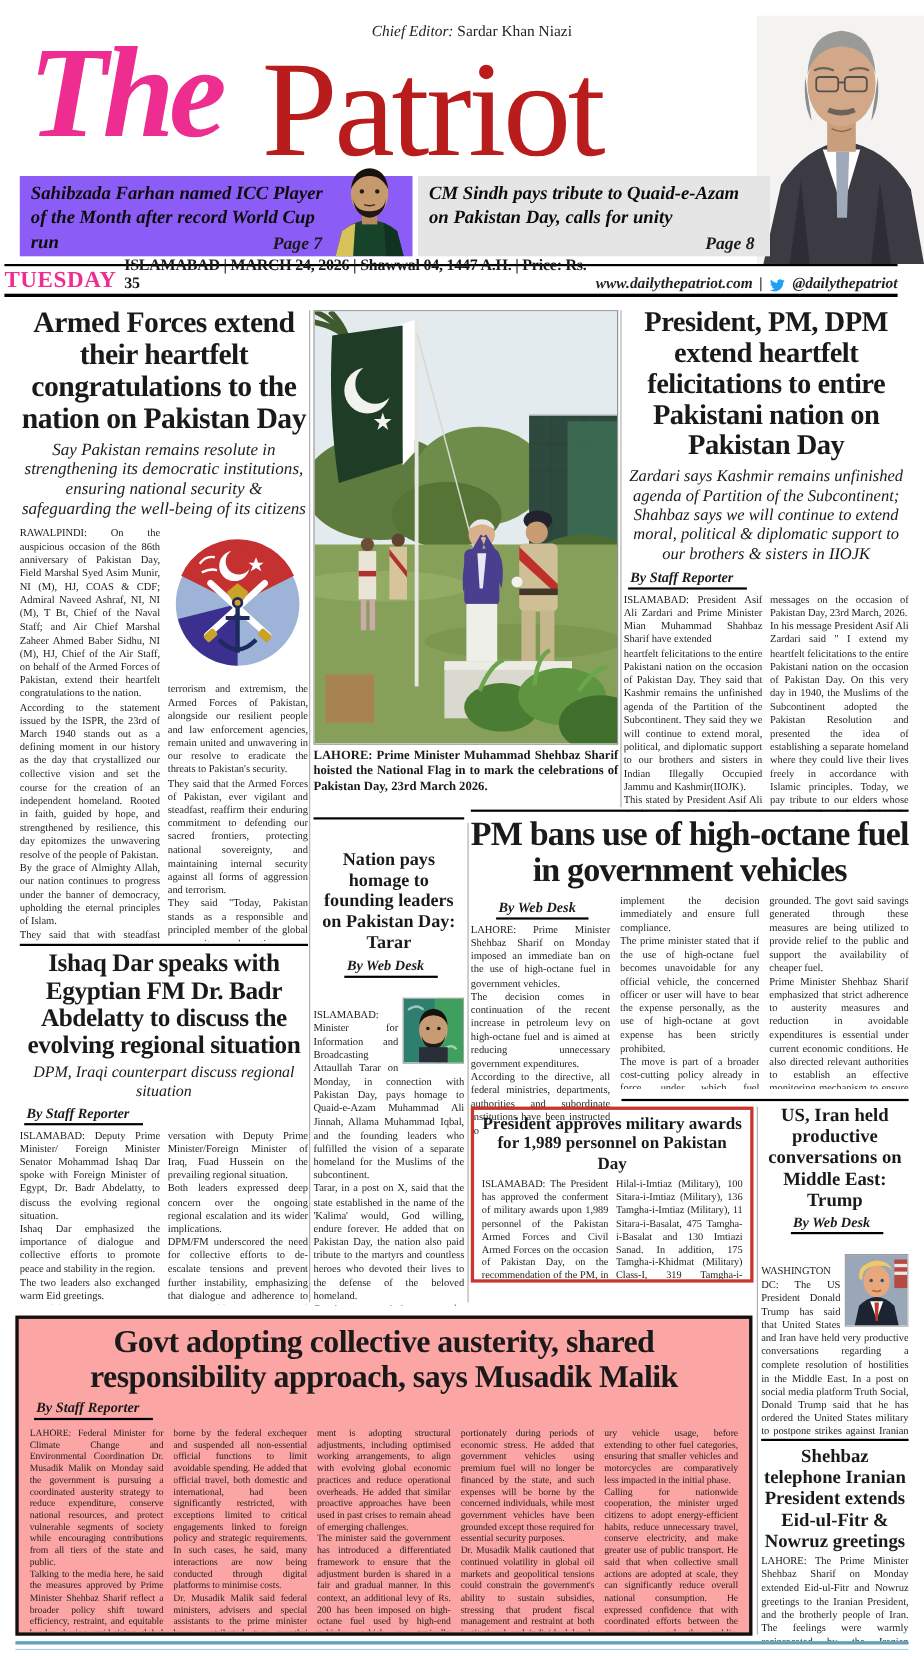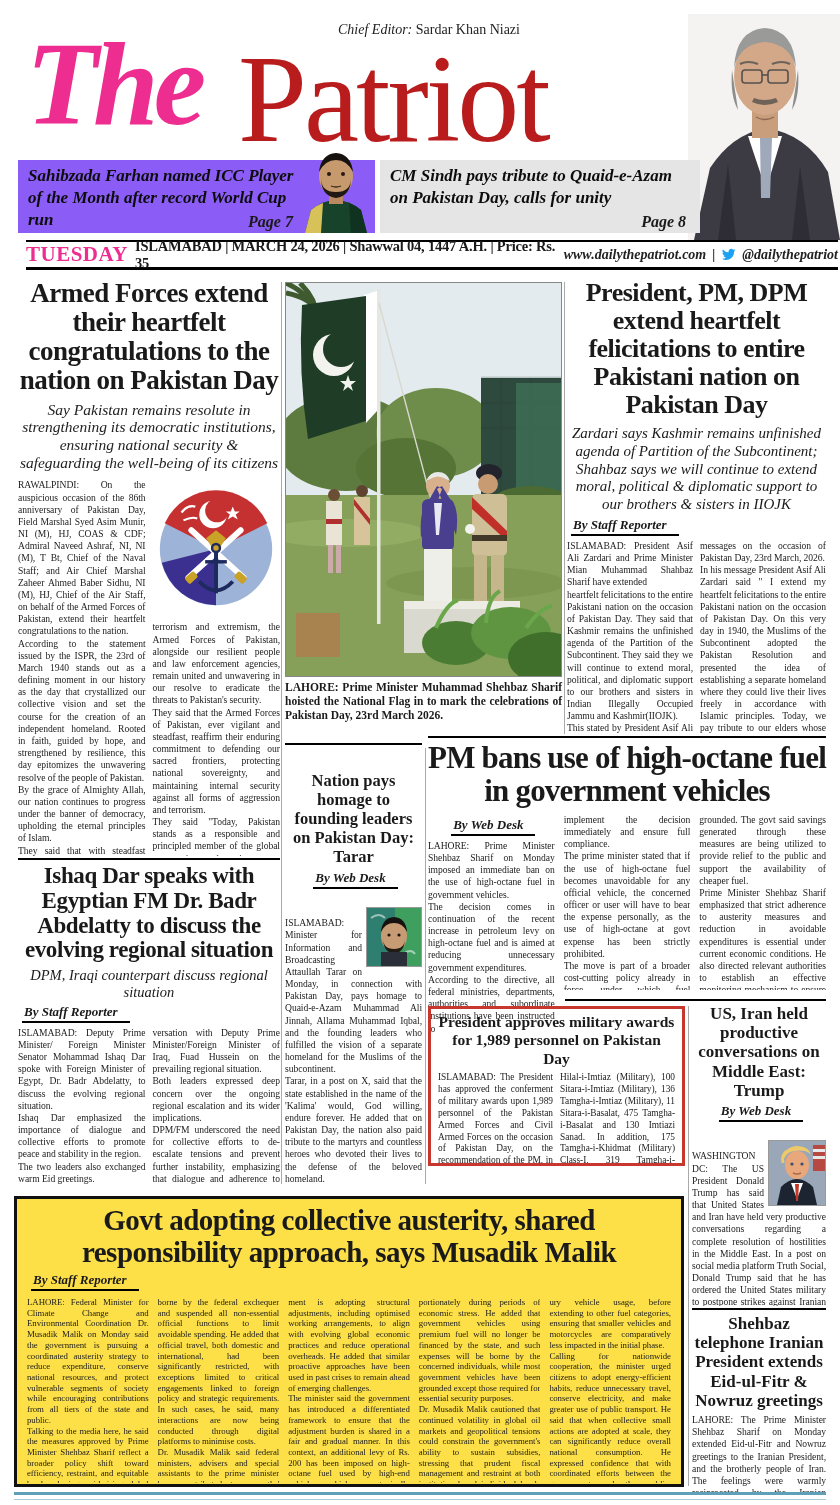--- a/index.html
+++ b/index.html
@@ -17,22 +17,22 @@
   .teaser{position:absolute;top:160px;height:73px;box-sizing:border-box;padding:5px 8px 3px 10px;}
   .teaser-left{left:18px;width:357px;background:#8b5cf6;}
   .teaser-right{left:380px;width:320px;background:#e5e5e5;}
   .teaser-text{font-size:17px;font-weight:bold;font-style:italic;line-height:1.28;color:#0c0c0c;}
   .teaser-left .teaser-text{width:268px;}
   .teaser-page{position:absolute;bottom:2px;font-size:16px;font-weight:bold;font-style:italic;}
   .teaser-left .teaser-page{left:230px;}
   .teaser-right .teaser-page{right:14px;}
   .cricketer{position:absolute;right:0px;top:-12px;width:78px;height:85px;}
   
-  .dateline{position:absolute;left:26px;top:240px;width:812px;height:30px;box-sizing:border-box;
-            border-top:2px solid #000;border-bottom:3px solid #000;display:flex;align-items:center;}
+  .dateline{position:absolute;left:4px;top:240px;width:812px;height:30px;box-sizing:border-box;
+            border-top:2px solid #000;border-bottom:3px solid #000;display:flex;align-items:flex-end;}
   .dl-day{font-size:21px;font-weight:bold;color:#ee2d90;margin-right:7px;letter-spacing:.5px;}
   .dl-info{font-size:14.5px;font-weight:bold;letter-spacing:-.2px;}
   .dl-right{margin-left:auto;display:flex;align-items:center;gap:6px;
             font-style:italic;font-weight:bold;font-size:14px;color:#222;}
   .tw-icon{width:15px;height:15px;display:inline-block;}
   
   .prose{white-space:pre-line;text-align:justify;font-size:9.6px;line-height:1.27;
          letter-spacing:-.05px;color:#1c1c1c;}
   .cols{display:flex;gap:7px;}
   .cols>div{flex:1;min-width:0;}
@@ -77,21 +77,21 @@
           border:3px solid #c8372d;padding:4px 7px;overflow:hidden;}
   .aw-headline{font-size:15.5px;font-weight:bold;text-align:center;line-height:1.18;}
   .awards .prose{font-size:9.4px;}
   
   .usiran{position:absolute;left:692px;top:1004px;width:134px;height:302px;overflow:hidden;}
   .side-headline{font-size:17px;font-weight:bold;text-align:center;line-height:1.13;}
   .trump-photo{float:right;width:56px;height:64px;margin:2px 0 2px 4px;border:1px solid #999;}
   .shehbaz{position:absolute;left:692px;top:1314px;width:134px;height:178px;overflow:hidden;}
   
   .aust{position:absolute;left:14px;top:1196px;width:670px;height:291px;box-sizing:border-box;
-        background:#fde047;border:3px solid #111;padding:5px 10px;overflow:hidden;}
+        background:#fca5a5;border:3px solid #111;padding:5px 10px;overflow:hidden;}
   .aust-headline{font-size:29px;font-weight:bold;text-align:center;line-height:1.12;letter-spacing:-.5px;}
   .aust-cols{display:flex;gap:9px;margin-top:2px;}
   .aust-cols>div{flex:1;min-width:0;height:186px;overflow:hidden;}
   .aust .prose{font-size:8.8px;line-height:1.22;}
   .bottom-line{position:absolute;left:14px;top:1492px;width:812px;height:4px;
                border-top:3px solid #5f9fb8;border-bottom:1px solid #a8cbdb;}
 </style>
 </head>
 <body>
 

